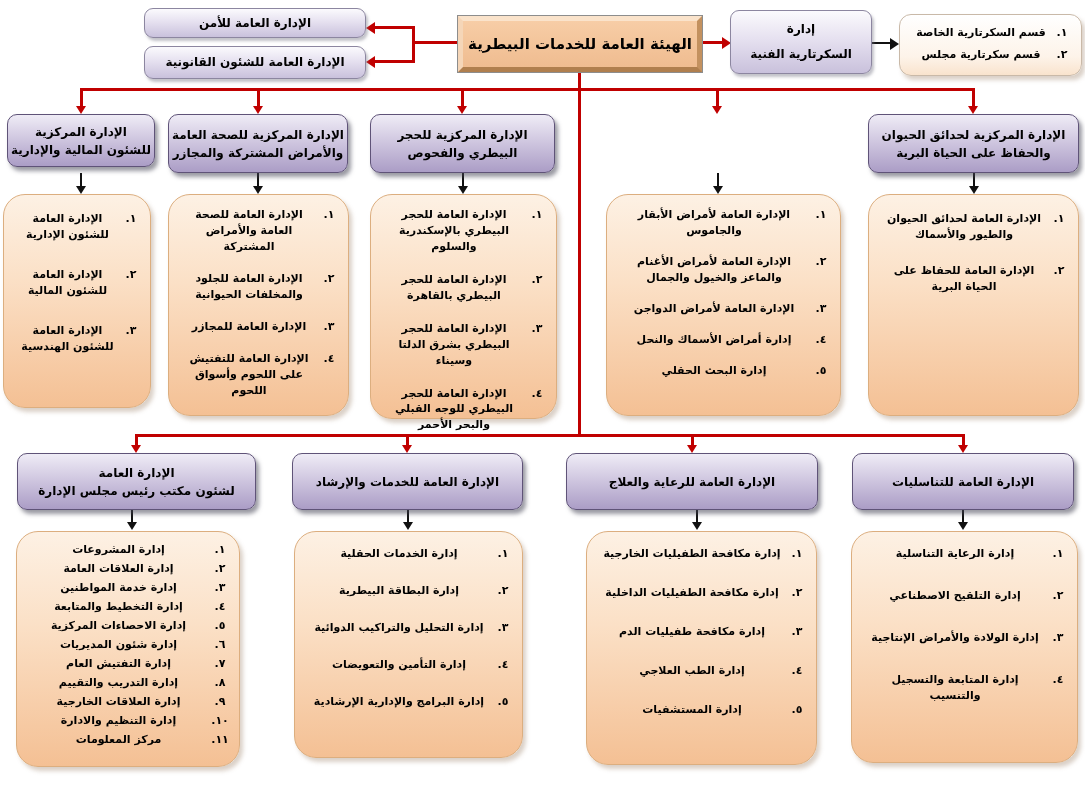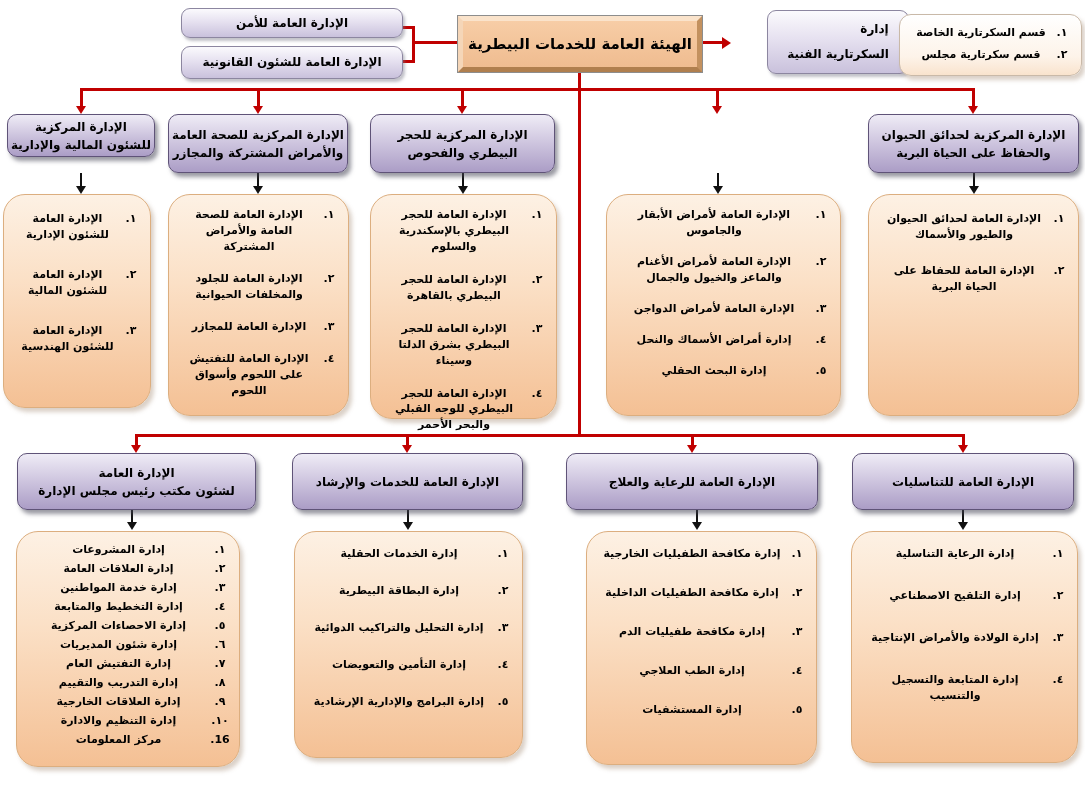--- a/index.html
+++ b/index.html
@@ -23,23 +23,23 @@
     font-size:15px;text-align:center;
   }
   .root .t{}
 
   
   .lav{
     background:linear-gradient(180deg,#fbfafd 0%,#e6e1f0 45%,#c9c1dc 100%);
     border:1px solid #8c86a0;border-radius:9px;
     box-shadow:2px 3px 3px rgba(120,120,135,.45);
     display:flex;align-items:center;justify-content:center;
-    font-size:12px;text-align:center;white-space:pre-line;line-height:1.35;margin-left:37px;
-  }
-  .lav.tall{line-height:2.1;text-align:right;}
+    font-size:12px;text-align:center;white-space:pre-line;line-height:1.35;
+  }
+  .lav.tall{line-height:2.1;}
 
   
   .hdr{
     background:linear-gradient(180deg,#efecf6 0%,#d4cce3 40%,#ab9dc6 100%);
     border:1.5px solid #5f5378;border-radius:10px;
     box-shadow:3px 4px 4px rgba(70,70,85,.55);
     display:flex;align-items:center;justify-content:center;
     font-size:12px;text-align:center;white-space:pre-line;line-height:1.5;
   }
 
@@ -154,21 +154,21 @@
       <div class="li">
         <span class="num">١.</span>
         <span class="txt">قسم السكرتارية الخاصة</span>
       </div>
       <div class="li">
         <span class="num">٢.</span>
         <span class="txt">قسم سكرتارية مجلس</span>
       </div>
     </div>
 
-  <div class="bx hdr" style="left:7px;top:114px;width:148px;height:43px;">
+  <div class="bx hdr" style="left:7px;top:114px;width:148px;height:53px;">
     <span>الإدارة المركزية
 للشئون المالية والإدارية</span>
   </div>
   <div class="bx hdr" style="left:168px;top:114px;width:180px;height:59px;">
     <span>الإدارة المركزية للصحة العامة
 والأمراض المشتركة والمجازر</span>
   </div>
   <div class="bx hdr" style="left:370px;top:114px;width:185px;height:59px;">
     <span>الإدارة المركزية للحجر
 البيطري والفحوص</span>
@@ -310,21 +310,21 @@
       </div>
       <div class="li">
         <span class="num">٩.</span>
         <span class="txt">إدارة العلاقات الخارجية</span>
       </div>
       <div class="li">
         <span class="num">١٠.</span>
         <span class="txt">إدارة التنظيم والادارة</span>
       </div>
       <div class="li">
-        <span class="num">16.</span>
+        <span class="num">١١.</span>
         <span class="txt">مركز المعلومات</span>
       </div>
     </div>
   <div class="bx pch" style="left:294px;top:531px;width:229px;height:227px;--g:21px;padding-top:14px;">
       <div class="li">
         <span class="num">١.</span>
         <span class="txt">إدارة الخدمات الحقلية</span>
       </div>
       <div class="li">
         <span class="num">٢.</span>

